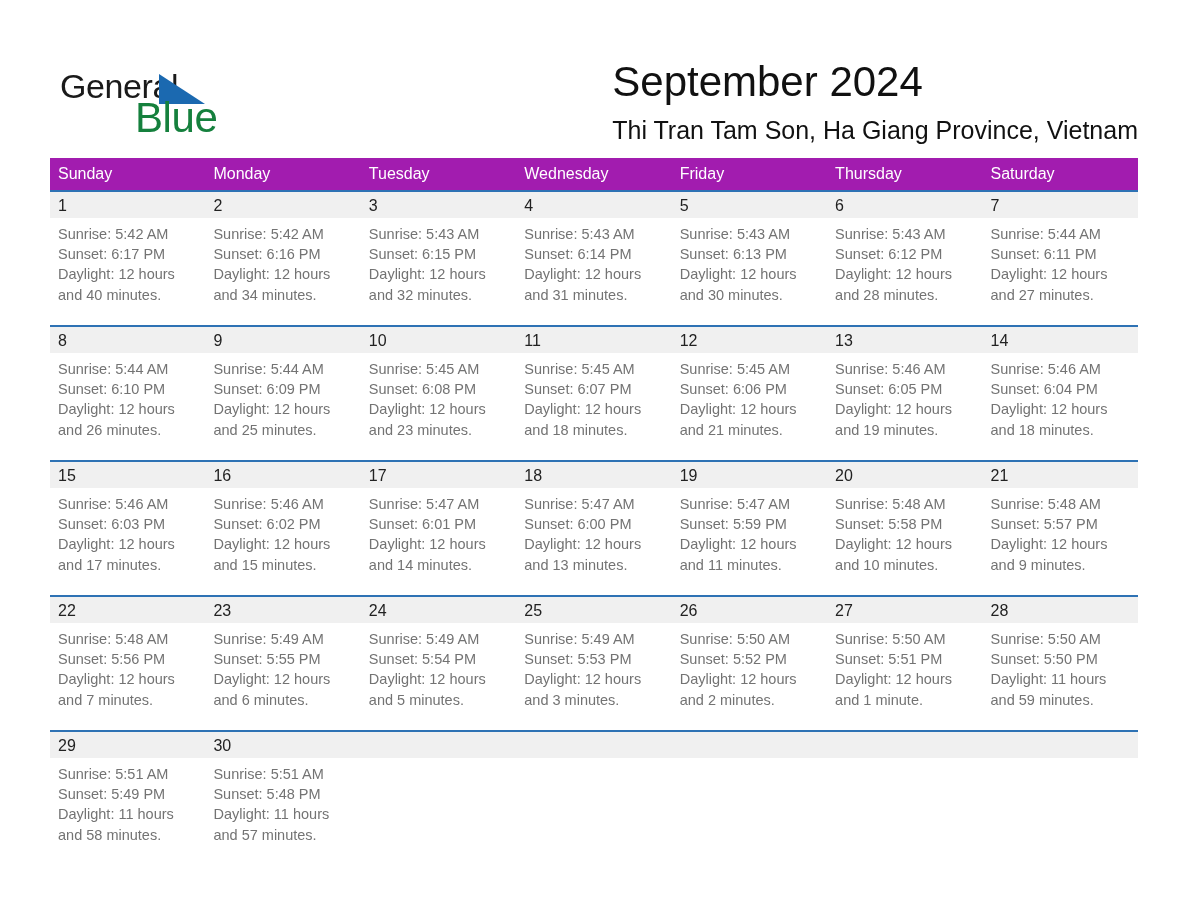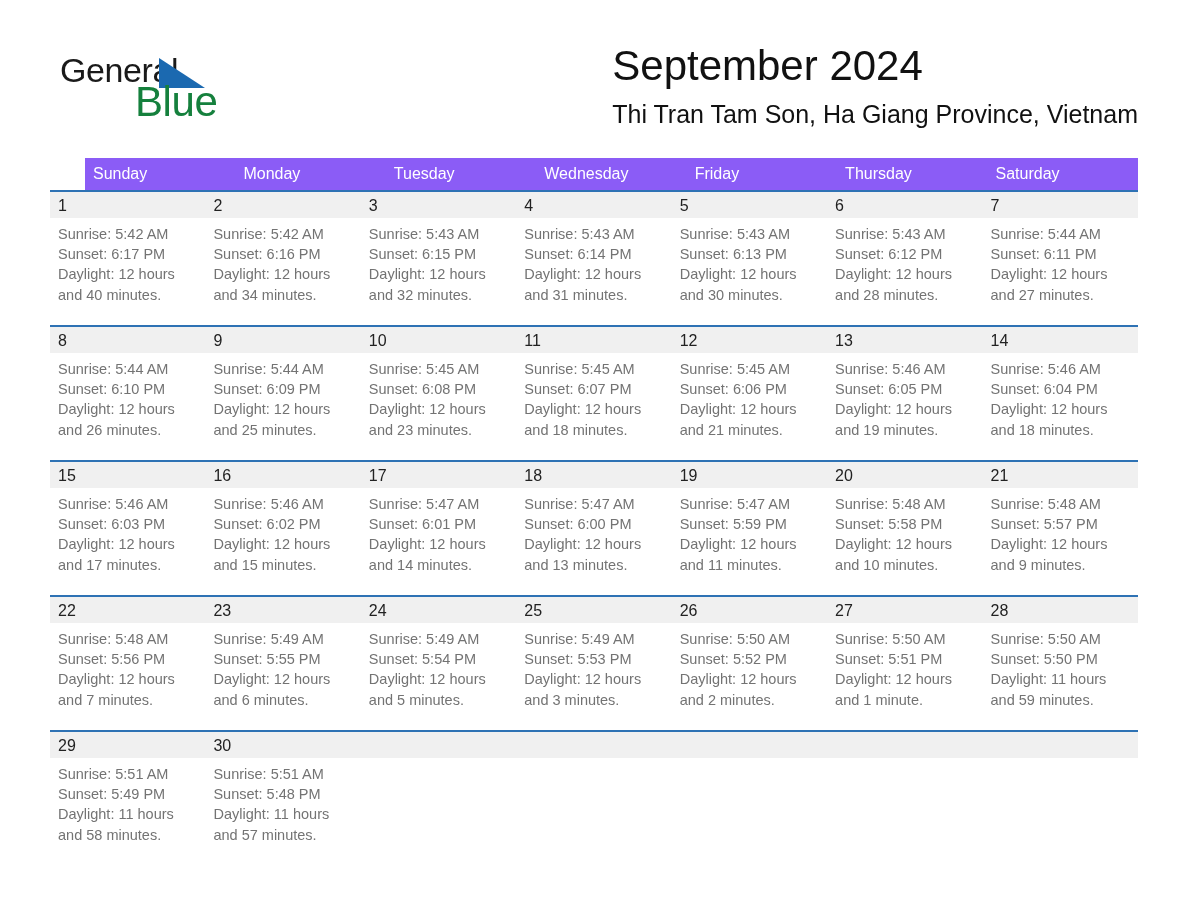--- a/index.html
+++ b/index.html
@@ -19,21 +19,21 @@
     position: relative;
     width: 1188px;
     height: 918px;
     box-sizing: border-box;
   }
 
   
   .header {
     position: absolute;
     left: 50px;
-    top: 40px;
+    top: 56px;
     right: 50px;
     height: 100px;
   }
 
   .logo {
     position: absolute;
     left: 10px;
     top: 12px;
     width: 260px;
     height: 80px;
@@ -93,23 +93,22 @@
   
   .calendar {
     position: absolute;
     left: 50px;
     top: 158px;
     width: 1088px;
   }
 
   .weekday-row {
     display: flex;
-    background: #8b5cf6;
+    background: #a21caf;
     height: 32px;
-    margin-left: 35px;
   }
   .weekday-cell {
     flex: 1 1 0;
     box-sizing: border-box;
     padding: 6px 0 0 8px;
     color: #ffffff;
     font-size: 16px;
     line-height: 20px;
     white-space: nowrap;
   }

